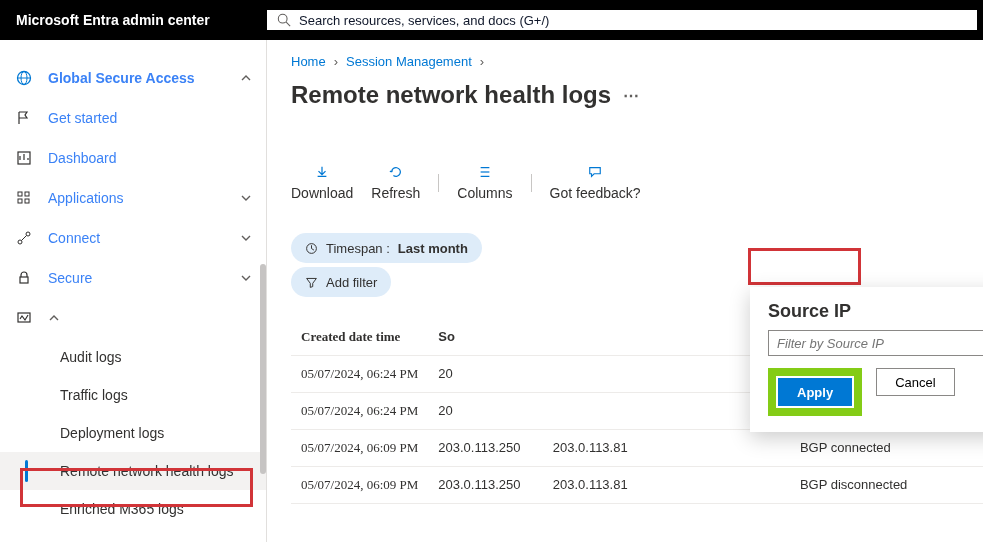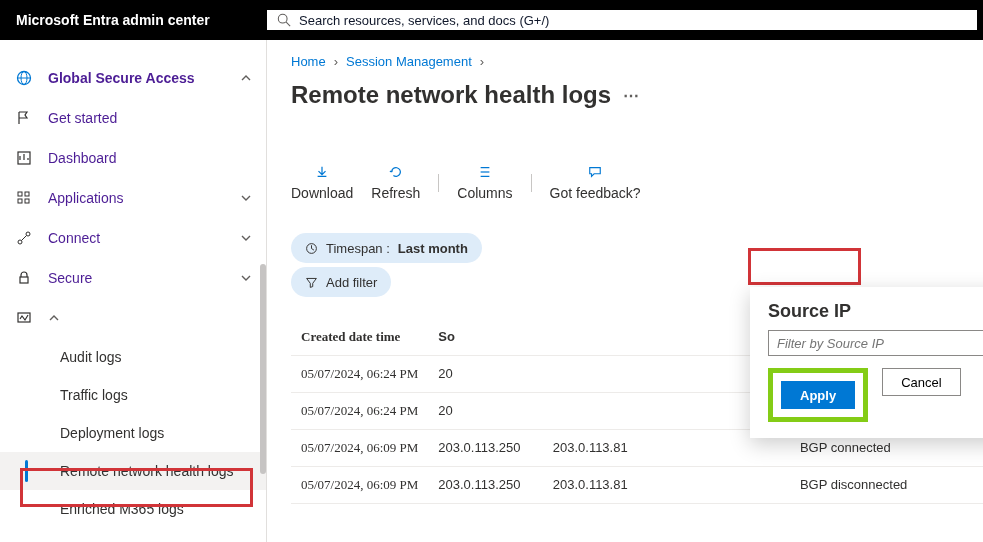--- a/index.html
+++ b/index.html
@@ -8,21 +8,21 @@
   .brand { padding: 0 16px; font-size: 14px; font-weight: 600; width: 267px; }
   .searchbox { flex: 1; height: 20px; background: #fff; margin: 6px 6px 6px 0; display:flex; align-items:center; color:#0f172a; padding:0 10px; }
   .searchbox .sicon { margin-right:8px; display:inline-flex; }
   .layout { display:flex; height:calc(100% - 40px); }
   .sidebar { width:267px; border-right:1px solid #e1dfdd; position:relative; overflow:hidden; }
   .scroll-track { position:absolute; right:0; top:0; bottom:0; width:8px; }
   .scroll-thumb { position:absolute; right:0; top:224px; width:6px; height:210px; background:#c6c4c3; border-radius:3px; }
   .side-items { padding-top:18px; }
   .side-item { display:flex; align-items:center; height:40px; padding:0 14px; cursor:pointer; }
   .side-item .sicon { width:20px; display:inline-flex; justify-content:center; margin-right:14px; color:#323130; }
-  .side-item .label { flex:1; font-size:14px; color:#4c1d95; }
+  .side-item .label { flex:1; font-size:14px; color:#3b82f6; }
   .side-item.section .label { font-weight:600; }
   .side-item .chev { color:#605e5c; }
   .sub-item { display:flex; align-items:center; height:38px; padding-left:60px; padding-right:14px; cursor:pointer; font-size:14px; position:relative; }
   .sub-item.active::before { content:""; position:absolute; left:25px; top:8px; bottom:8px; width:3px; background:#0078d4; border-radius:2px; }
   .sub-item.active { background:#f3f2f1; }
   .red-box { border:3px solid #d13438; }
   .sub-hl { position:absolute; left:20px; top:428px; width:233px; height:39px; pointer-events:none; }
   .main { flex:1; padding:14px 0 0 24px; position:relative; overflow:hidden; }
   .breadcrumbs { font-size:13px; color:#0078d4; display:flex; gap:8px; align-items:center; }
   .breadcrumbs .sep { color:#605e5c; }
@@ -43,21 +43,21 @@
   .c1 { width:125px; }
   .c2 { width:110px; }
   .c3 { width:160px; }
   .c4 { width:200px; }
   .popup { position:absolute; left:483px; top:247px; width:324px; background:#fff; box-shadow:0 6px 20px rgba(0,0,0,0.2); padding:14px 18px 16px; }
   .popup h3 { font-size:18px; font-weight:600; margin-bottom:8px; }
   .popup input { width:100%; height:26px; border:1px solid #8a8886; padding:0 8px; font-style:italic; font-size:13px; font-family:inherit; margin-bottom:12px; }
   .pbtns { display:flex; gap:14px; }
   .btn { height:28px; padding:0 18px; font-size:13px; cursor:pointer; border:1px solid #8a8886; background:#fff; font-family:inherit; }
   .btn.primary { background:#0078d4; color:#fff; border-color:#0078d4; font-weight:600; }
-  .apply-hl { border:5px solid #84cc16; padding:8px; display:inline-block; }
+  .apply-hl { border:8px solid #84cc16; padding:2px; display:inline-block; }
   svg { display:block; }
 </style>
 </head>
 <body>
 
 <div class="topbar">
   <div class="brand">Microsoft Entra admin center</div>
   <div class="searchbox">
     <span class="sicon">
       <svg width="14" height="14" viewBox="0 0 16 16">

